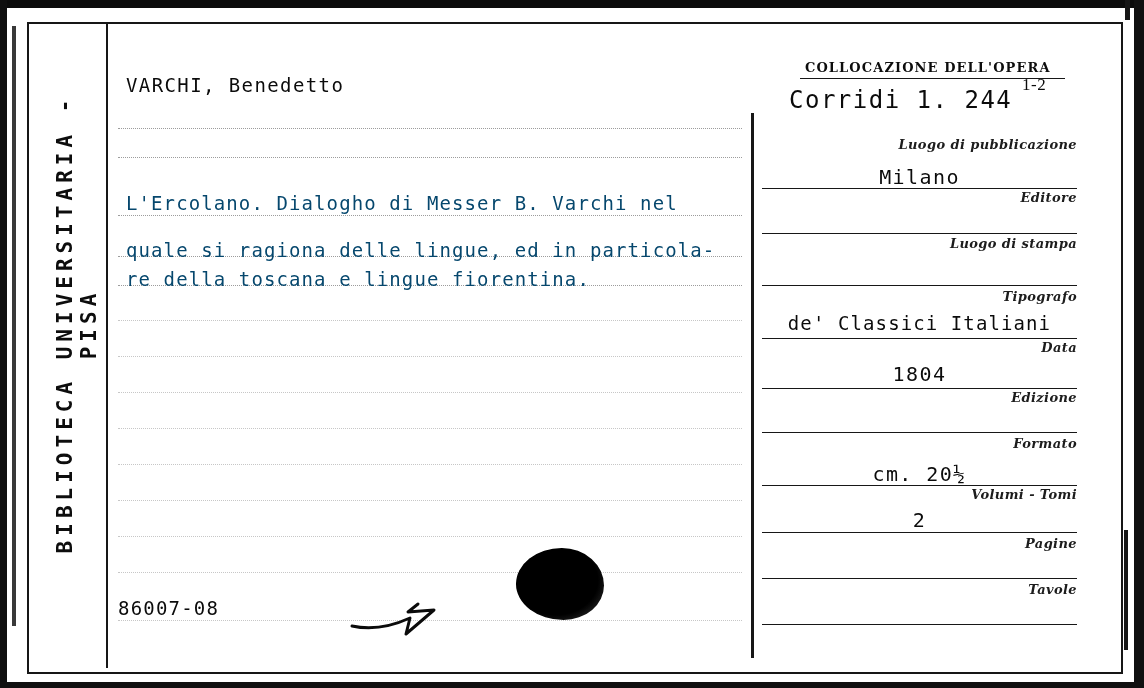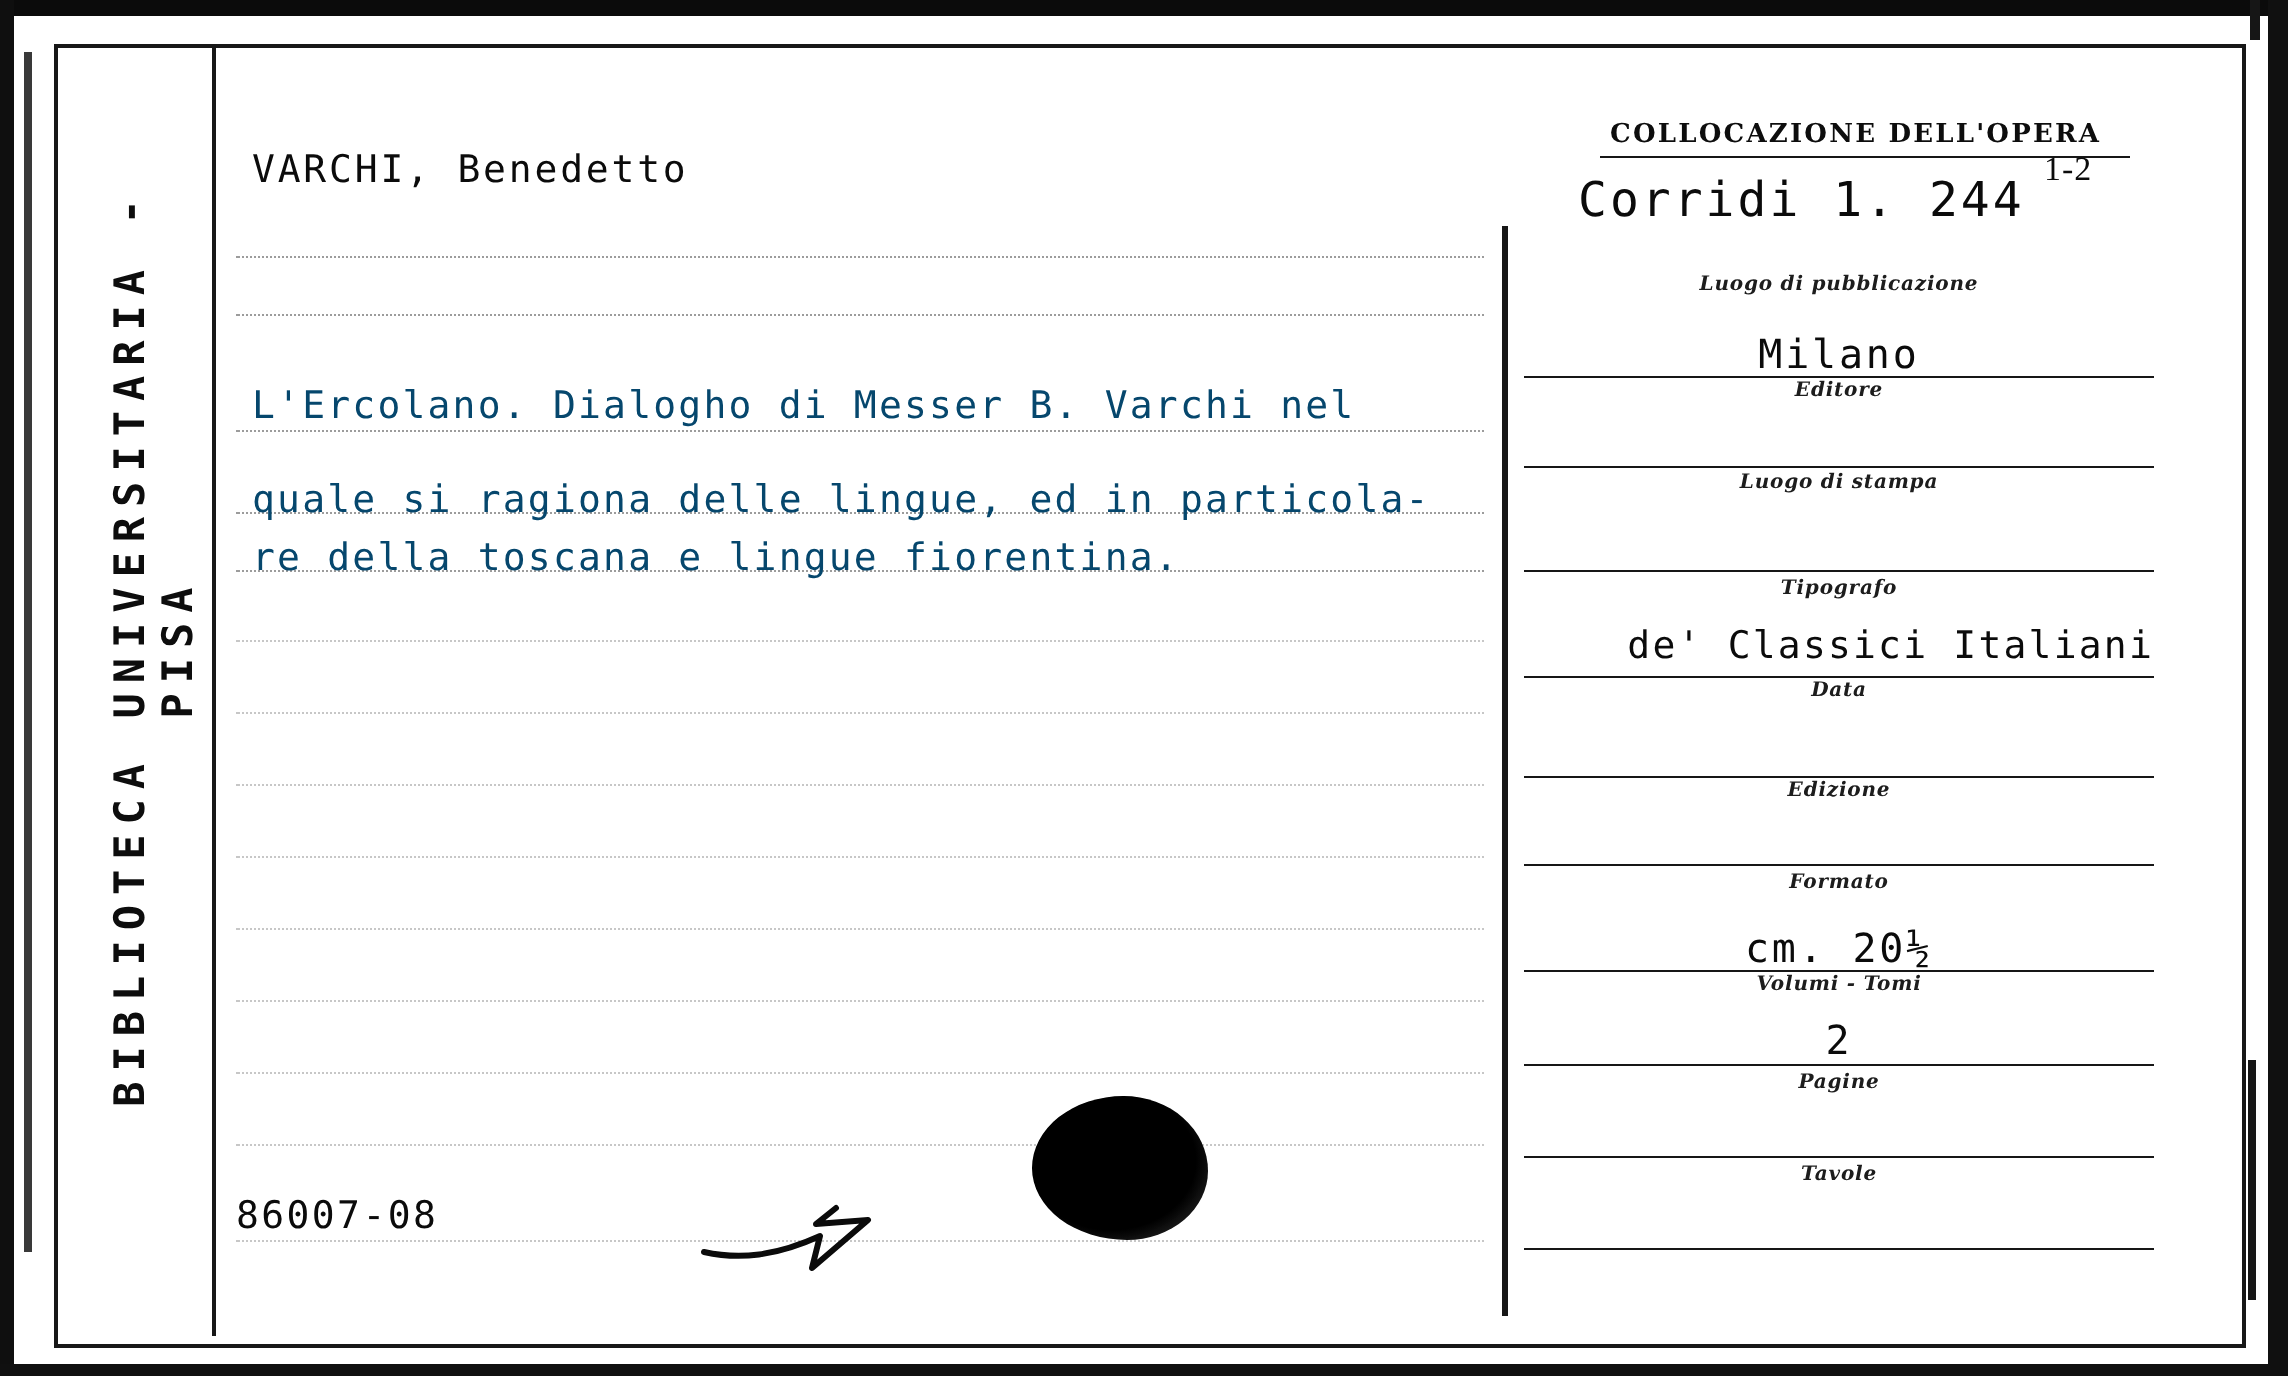--- a/index.html
+++ b/index.html
@@ -194,39 +194,39 @@
     position: absolute;
     left: 762px;
     width: 315px;
     height: 0;
     border-top: 1.5px solid #1c1c1c;
   }
   .field-label {
     position: absolute;
     width: 315px;
     left: 762px;
-    text-align: center;
+    text-align: right;
     font-family: "DejaVu Serif", serif;
     font-style: italic;
     font-weight: 700;
-    font-size: 10px;
+    font-size: 13px;
     letter-spacing: .4px;
     color: #222;
   }
   .field-value {
     position: absolute;
     width: 315px;
     left: 762px;
     text-align: center;
     font-size: 20px;
     letter-spacing: 1.4px;
     color: #111;
     white-space: nowrap;
   }
-  .field-value.wide { font-size: 19px; letter-spacing: 1.1px; text-align: right; }
+  .field-value.wide { font-size: 19px; letter-spacing: 1.1px; }
 </style>
 </head>
 <body>
 
 <div id="card">
 
   <div class="scan-edge-top"></div>
   <div class="scan-edge-left"></div>
   <div class="scan-edge-left2"></div>
   <div class="scan-edge-right"></div>
@@ -283,20 +283,21 @@
   <div class="field-line" style="top:233px"></div>
   <div class="field-label" style="top:236px">Luogo di stampa</div>
   <div class="field-value" style="top:252px"></div>
 
   <div class="field-line" style="top:285px"></div>
   <div class="field-label" style="top:289px">Tipografo</div>
   <div class="field-value wide" style="top:312px">de' Classici Italiani</div>
 
   <div class="field-line" style="top:338px"></div>
   <div class="field-label" style="top:340px">Data</div>
+  <div class="field-value" style="top:362px">1804</div>
 
   <div class="field-line" style="top:388px"></div>
   <div class="field-label" style="top:390px">Edizione</div>
   <div class="field-value" style="top:410px"></div>
 
   <div class="field-line" style="top:432px"></div>
   <div class="field-label" style="top:436px">Formato</div>
   <div class="field-value" style="top:462px">cm. 20½</div>
 
   <div class="field-line" style="top:485px"></div>

